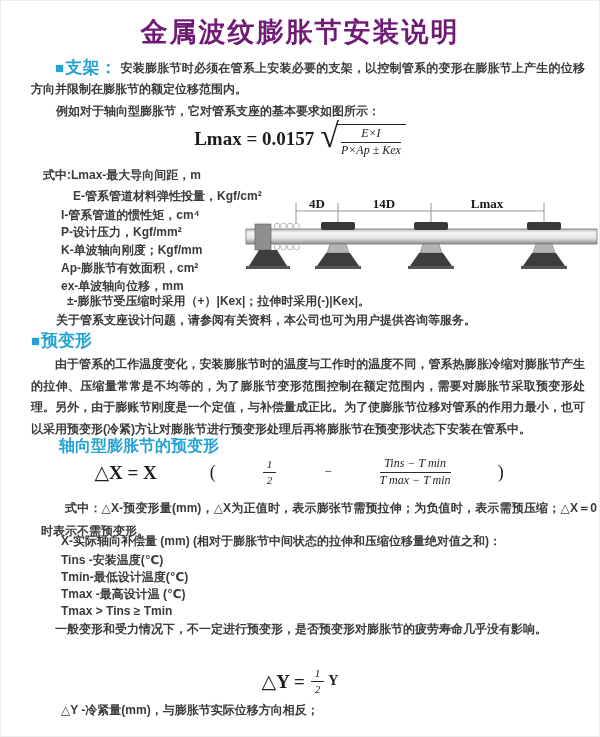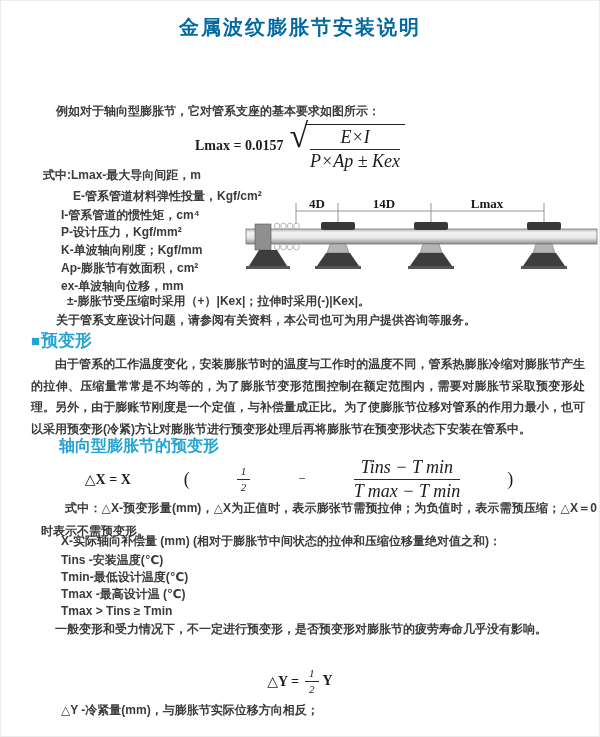--- a/index.html
+++ b/index.html
@@ -3,34 +3,34 @@
 <meta charset="utf-8">
 <style>
   html,body { margin:0; padding:0; background:#ffffff; }
   .page {
     position:relative; width:600px; height:737px; background:#ffffff;
     font-family:"Liberation Sans","DejaVu Sans",sans-serif;
     color:#3a3a3a; overflow:hidden; border:1px solid #ececec; box-sizing:border-box;
   }
   .title {
     position:absolute; top:13px; left:0; width:100%; text-align:center;
-    font-size:20px; font-weight:700; color:#0369a1; letter-spacing:2px;
+    font-size:27px; font-weight:700; color:#701a75; letter-spacing:2px;
   }
   .body-text { font-size:12px; font-weight:600; color:#3a3a3a; }
   .para1 { position:absolute; top:56px; left:30px; width:554px; line-height:21px; text-align:justify; text-indent:24px; }
   .sec-head { font-weight:700; color:#23a3d4; }
   .sec-square { color:#23a3d4; font-size:15px; font-style:normal; margin-right:1px; }
   .head-inline { font-size:17px; vertical-align:-1px; }
   .example-line { position:absolute; top:102px; left:55px; white-space:nowrap; }
 
   
   .formula { position:absolute; left:0; width:100%; display:flex; justify-content:center; align-items:center;
              font-family:"Liberation Serif","DejaVu Serif",serif; color:#1c1c1c; }
-  .f-lhs { font-weight:700; font-size:14px; margin-right:6px; }
-  .frac { display:inline-block; text-align:center; font-style:italic; font-size:18px; line-height:1.15; vertical-align:middle; }
+  .f-lhs { font-weight:700; font-size:19px; margin-right:6px; }
+  .frac { display:inline-block; text-align:center; font-style:italic; font-size:12px; line-height:1.15; vertical-align:middle; }
   .frac .num { display:block; border-bottom:1px solid #2a2a2a; padding:0 4px 1px; }
   .frac .den { display:block; padding-top:1px; }
   .sqrt { display:inline-flex; align-items:flex-start; }
   .sqrt-sign { font-size:34px; line-height:30px; font-weight:400; font-style:normal; margin-right:-3px; }
   .sqrt-body { border-top:1.6px solid #222; padding:2px 5px 0; margin-top:3px; }
   .sqrt-body .frac .num { border-bottom:1px solid #2a2a2a; }
   .half { font-size:11px; }
   .paren { font-size:18px; font-weight:400; margin:0 2px; }
   .op { font-size:13px; margin:0 3px; }
   .f-rhs-bold { font-weight:700; font-size:14px; margin-left:4px; }
@@ -68,20 +68,24 @@
   .lateral-head { position:absolute; top:641px; left:40px; font-size:17px; font-weight:700; color:#23a3d4; }
   .lateral-note { position:absolute; top:701px; left:60px; white-space:nowrap; }
 </style>
 </head>
 <body>
 
 <div class="page">
 
   <div class="title">金属波纹膨胀节安装说明</div>
 
+  <div class="para1 body-text">
+    <span class="head-inline sec-head"><span class="sec-square">■</span><span>支架：</span></span>
+    <span>安装膨胀节时必须在管系上安装必要的支架，以控制管系的变形在膨胀节上产生的位移方向并限制在膨胀节的额定位移范围内。</span>
+  </div>
   <div class="example-line body-text">例如对于轴向型膨胀节，它对管系支座的基本要求如图所示：</div>
 
   <div class="formula formula1">
     <span class="f-lhs">Lmax = 0.0157</span>
     <span class="sqrt">
       <span class="sqrt-sign">√</span>
       <span class="sqrt-body">
         <span class="frac">
           <span class="num">E×I</span>
           <span class="den">P×Ap ± Kex</span>

